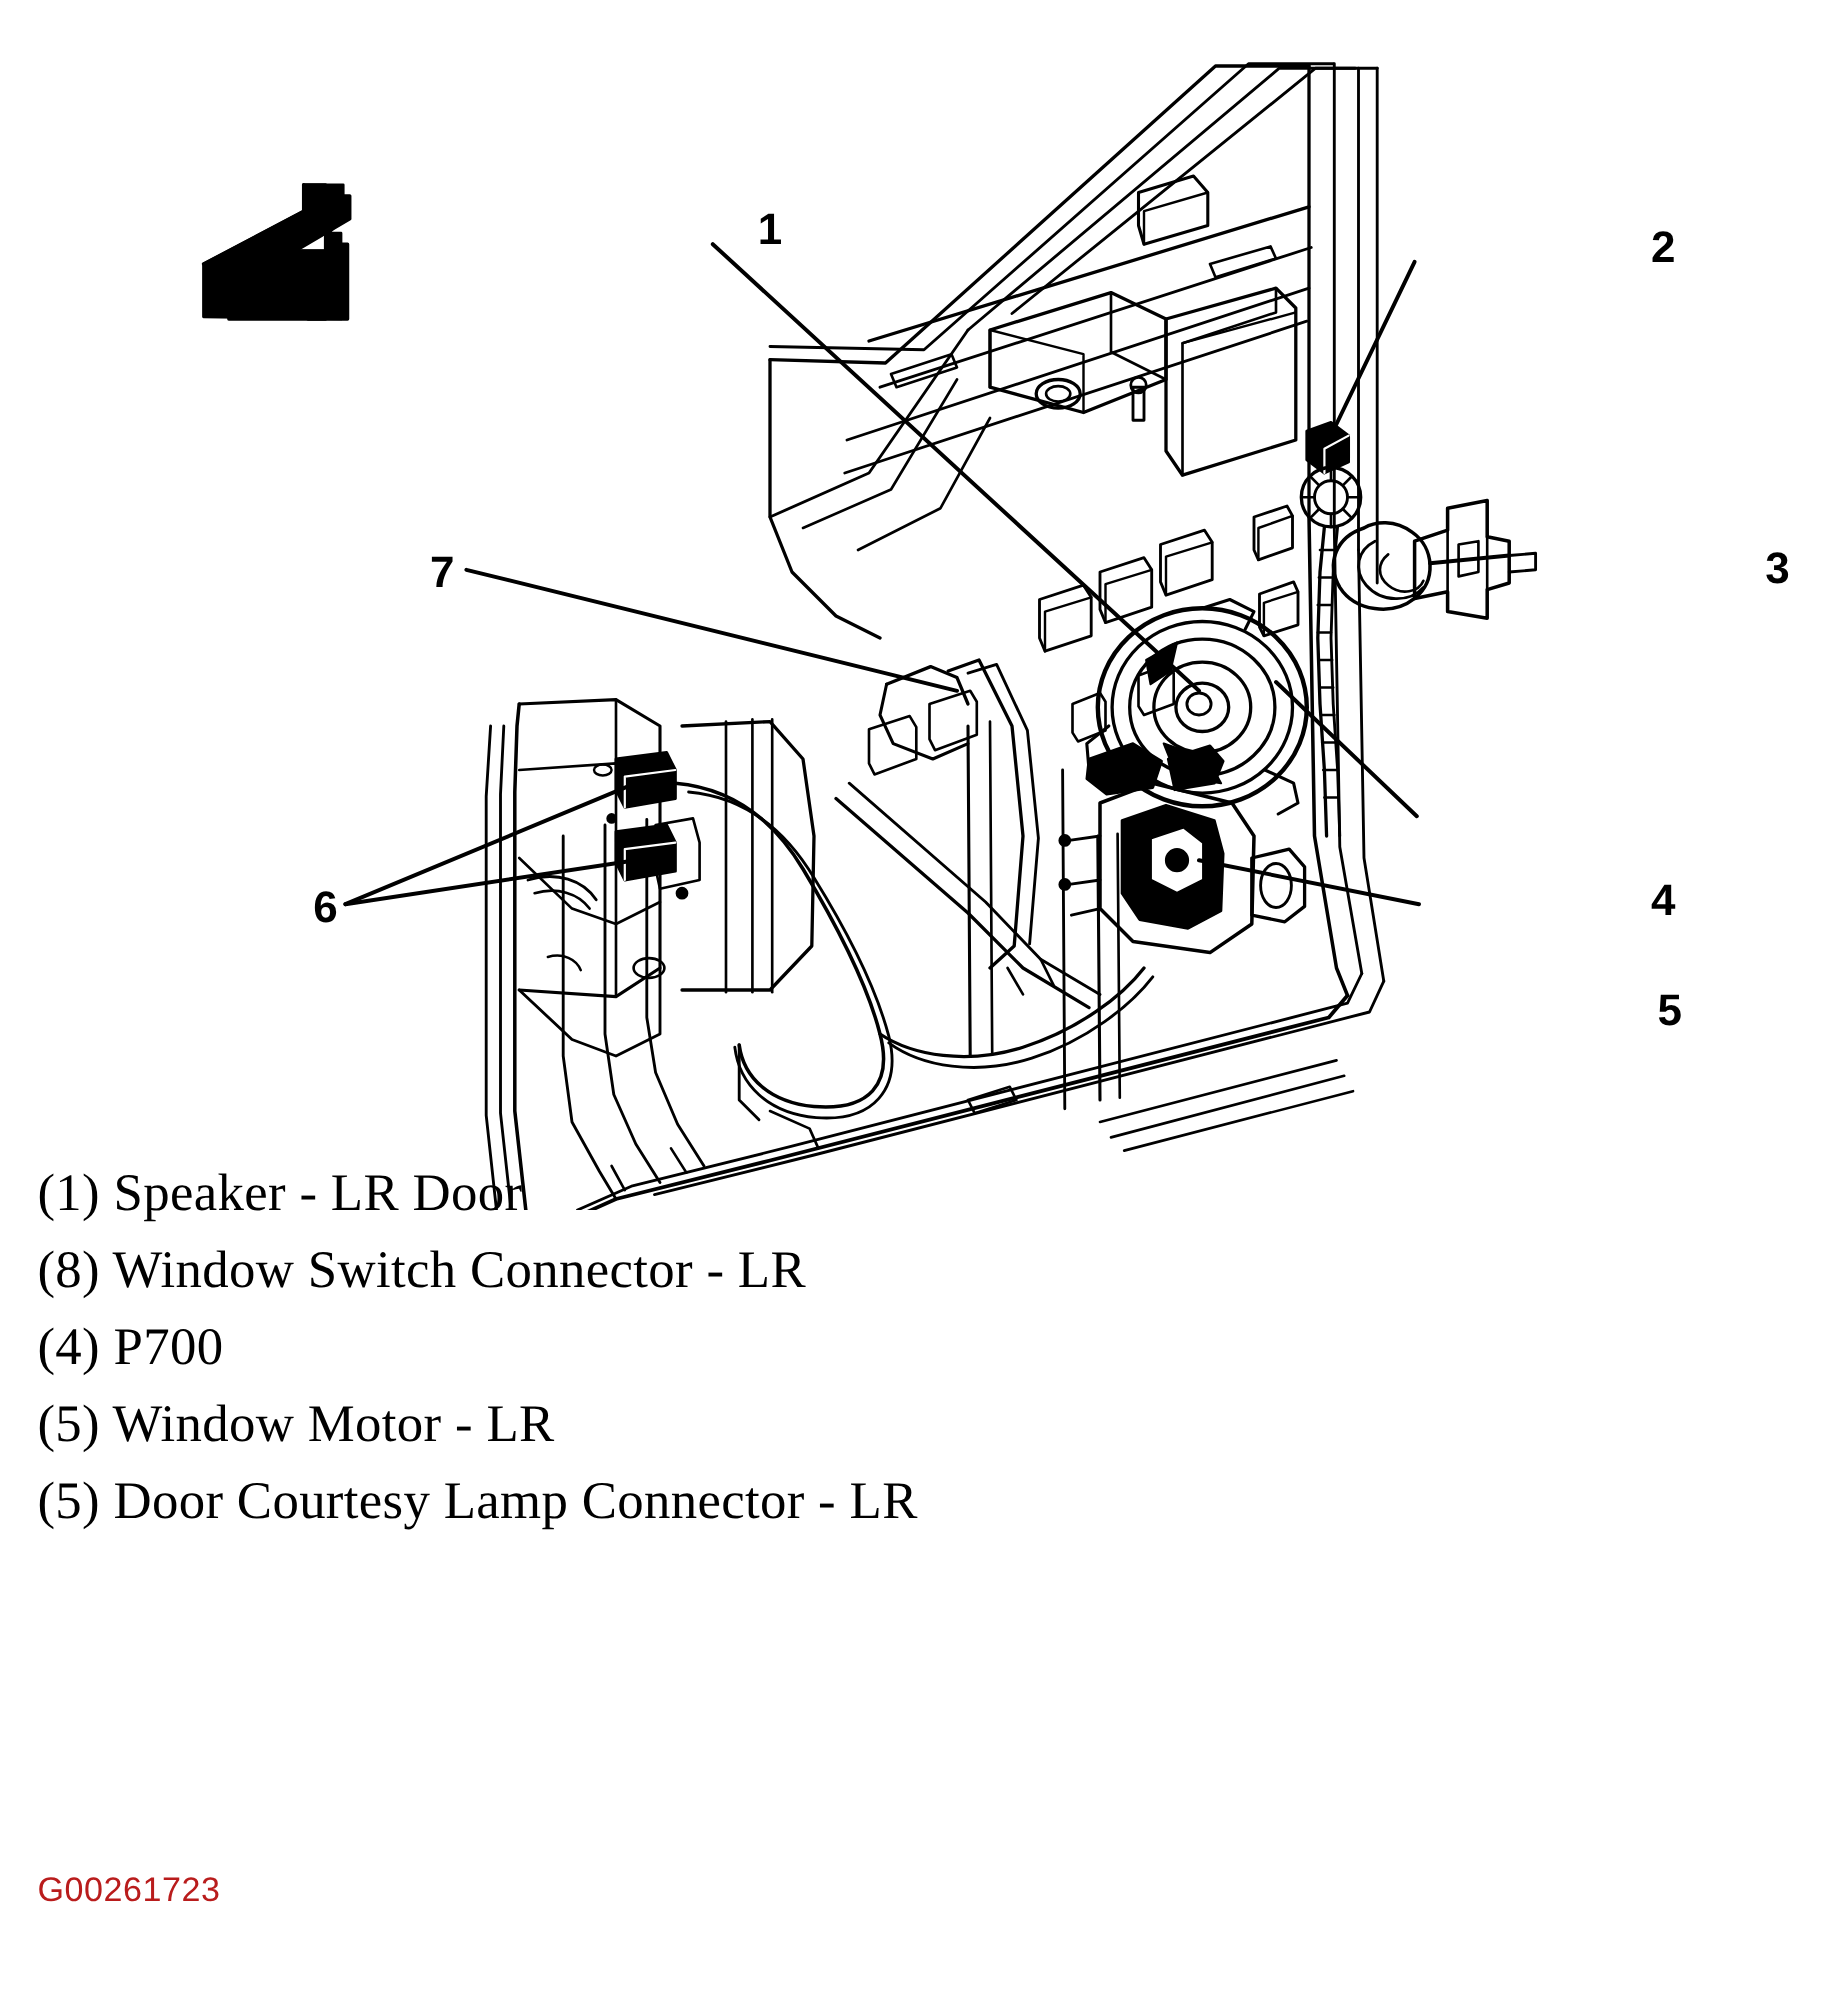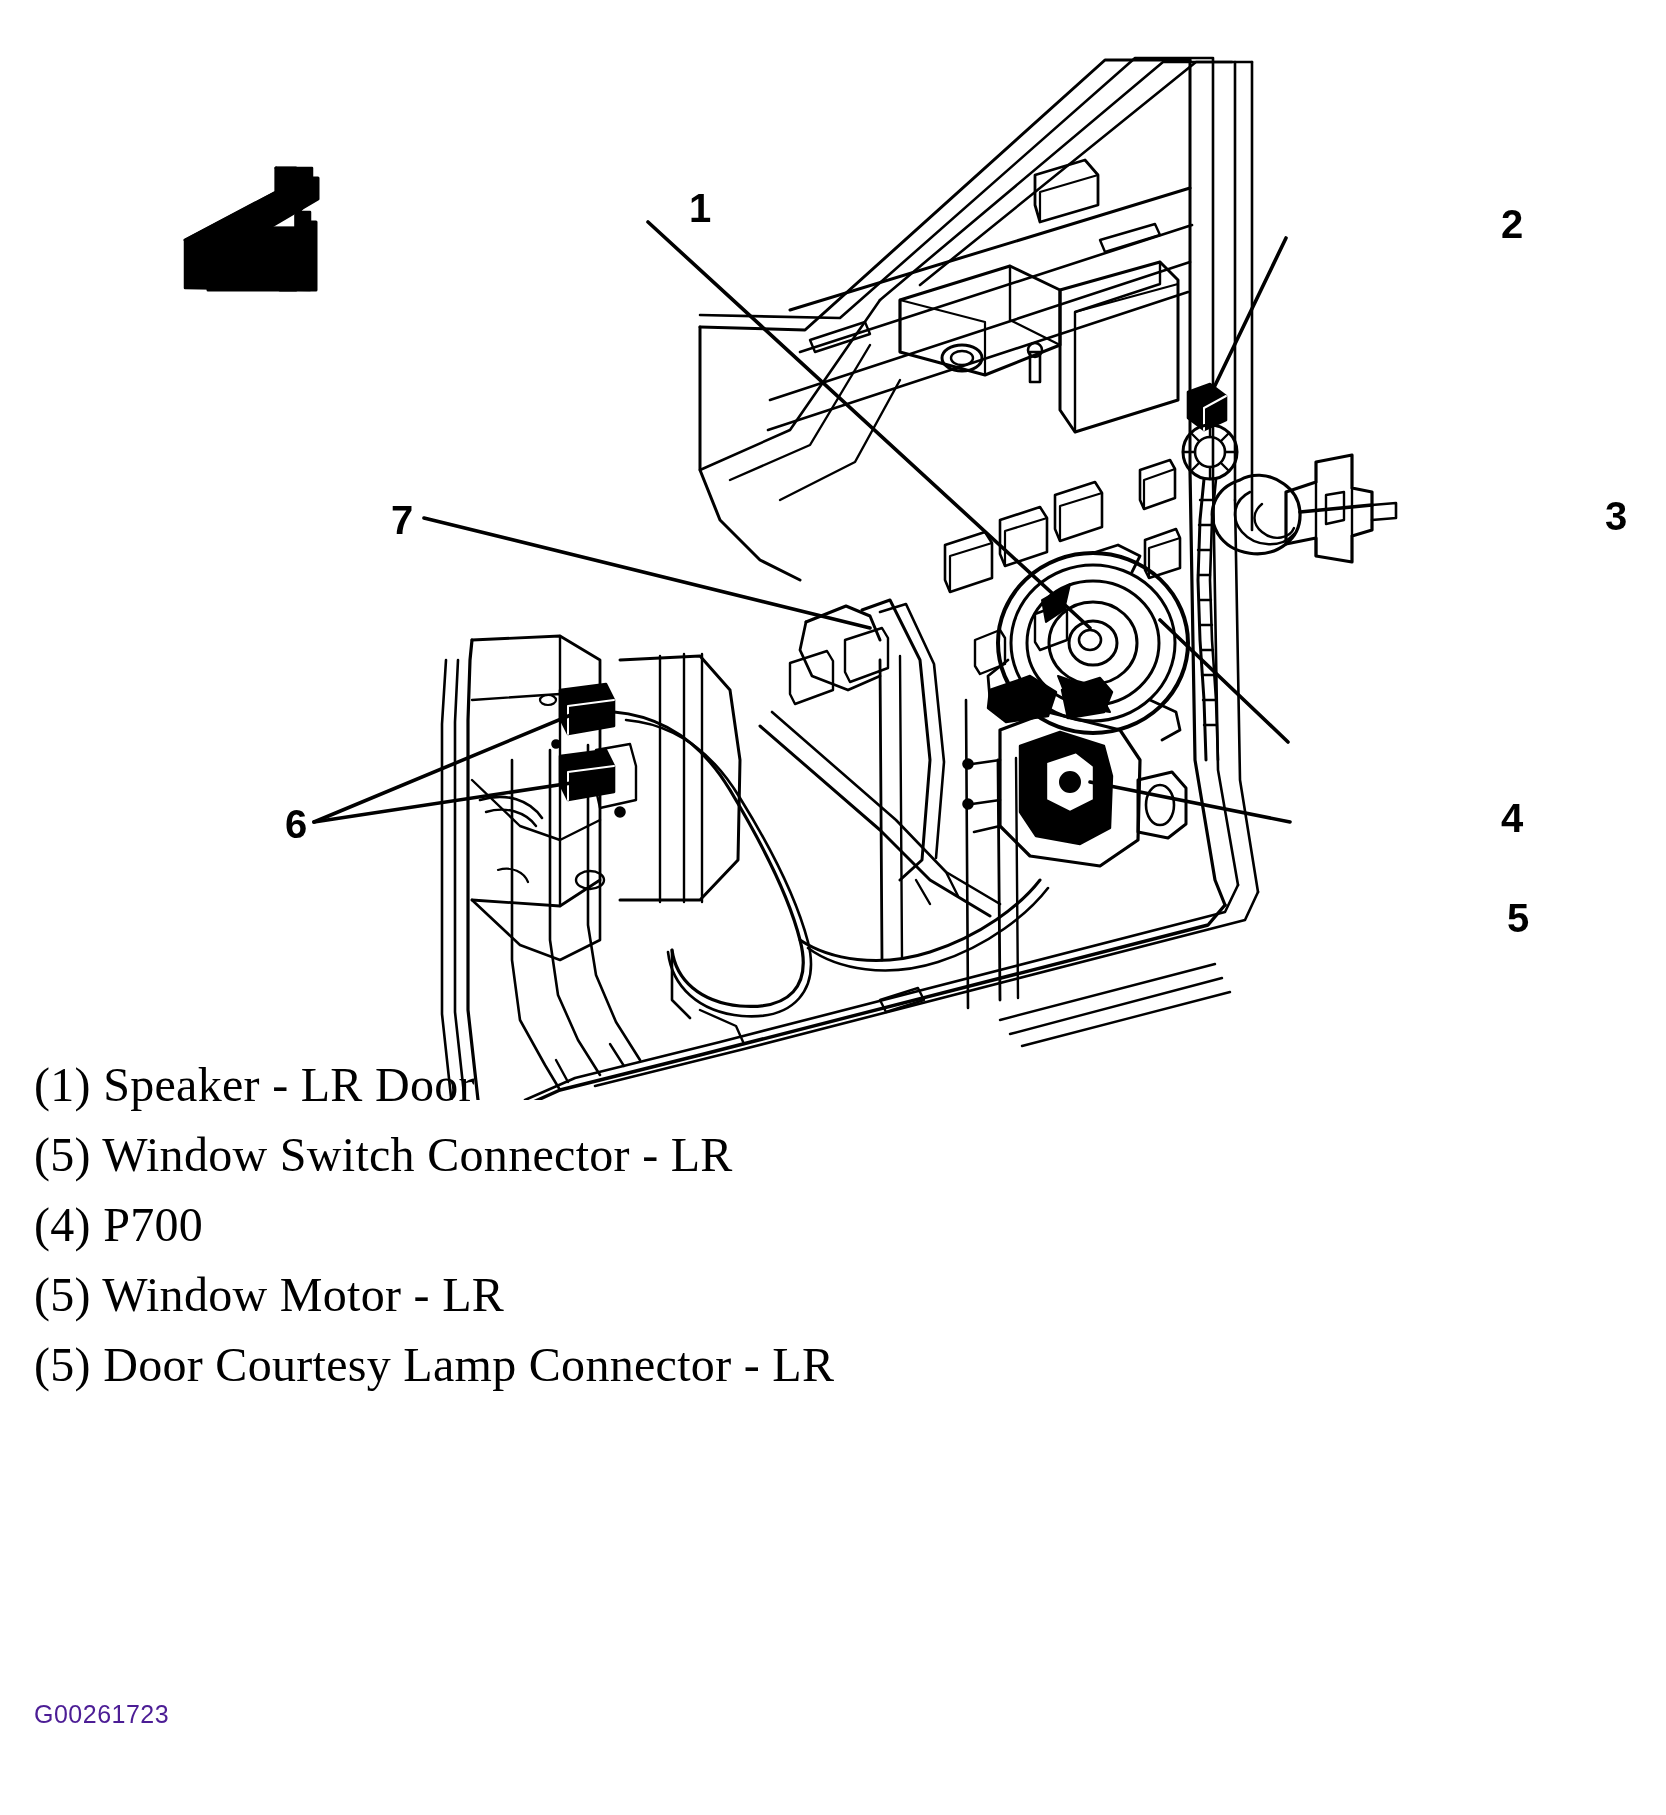--- a/index.html
+++ b/index.html
@@ -43,23 +43,23 @@
     line-height: 1.46;
     letter-spacing: 0.3px;
     white-space: nowrap;
     color: #000;
   }
   #figure-id {
     position: absolute;
     left: 34px;
     top: 1700px;
     font-family: "Liberation Sans", sans-serif;
-    font-size: 25px;
+    font-size: 31px;
     letter-spacing: 0.5px;
-    color: #4c1d95;
+    color: #b91c1c;
   }
 </style>
 </head>
 <body>
 
 <div id="page">
 
   <svg id="diagram-svg" viewBox="0 0 1666 1100" preserveAspectRatio="xMidYMid meet">
 
     <g fill="none" stroke="#000" stroke-width="3.2" stroke-linecap="round" stroke-linejoin="round">
@@ -309,21 +309,21 @@
       <text class="callout-num" x="1616" y="530" text-anchor="middle">3</text>
       <text class="callout-num" x="1512" y="832" text-anchor="middle">4</text>
       <text class="callout-num" x="1518" y="932" text-anchor="middle">5</text>
       <text class="callout-num" x="296" y="838" text-anchor="middle">6</text>
       <text class="callout-num" x="402" y="534" text-anchor="middle">7</text>
     </g>
   </svg>
 
   <div id="legend">
     <div class="legend-row">(1) Speaker - LR Door</div>
-    <div class="legend-row">(5) Window Switch Connector - LR</div>
+    <div class="legend-row">(8) Window Switch Connector - LR</div>
     <div class="legend-row">(4) P700</div>
     <div class="legend-row">(5) Window Motor - LR</div>
     <div class="legend-row">(5) Door Courtesy Lamp Connector - LR</div>
   </div>
 
   <div id="figure-id">G00261723</div>
 
 </div>
 
 </body></html>

